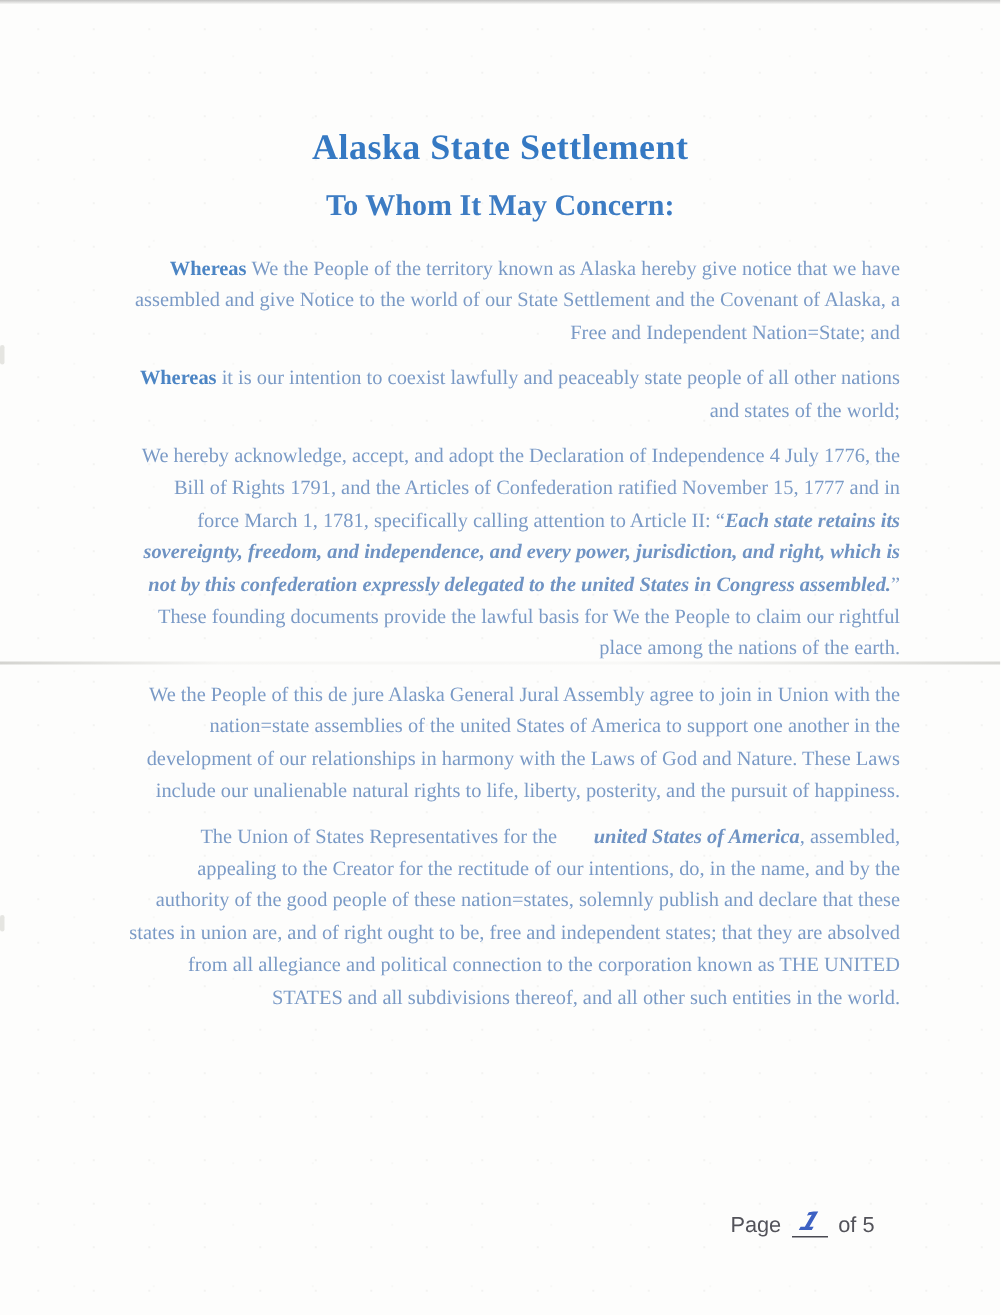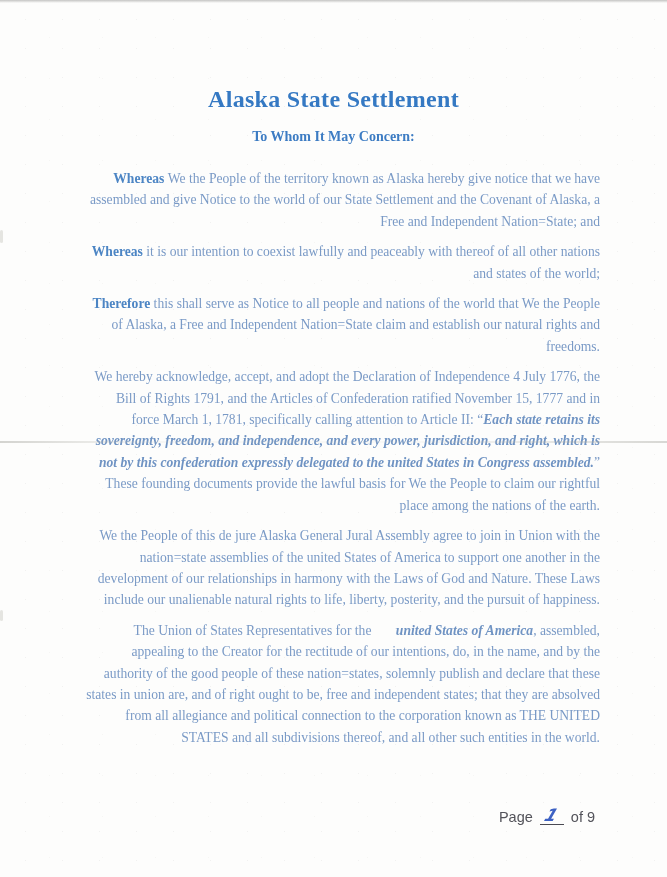--- a/index.html
+++ b/index.html
@@ -54,21 +54,21 @@
     text-align: center;
     font-size: 24px;
     line-height: 29px;
     font-weight: bold;
     color: #3579c3;
     letter-spacing: 0.3px;
   }
   .doc-salutation {
     margin: 13px 0 0 0;
     text-align: center;
-    font-size: 14px;
+    font-size: 20px;
     line-height: 20px;
     font-weight: bold;
     color: #3d7cc3;
   }
   .doc-body {
     margin: 21px 0 0 85px;
     width: 515px;
     font-size: 13.6px;
     line-height: 21.4px;
     color: #7a9ac6;
@@ -88,21 +88,21 @@
   }
   .inline-italic {
     font-style: italic;
     font-weight: bold;
     color: #6f93c3;
     margin-left: 21px;
   }
   .page-footer {
     position: absolute;
     top: 806px;
-    right: 72px;
+    right: 84px;
     font-family: "Liberation Sans", sans-serif;
     font-size: 14.5px;
     color: #53535a;
     display: flex;
     align-items: flex-end;
     gap: 7px;
   }
   .page-number-blank {
     display: inline-block;
     min-width: 20px;
@@ -129,33 +129,32 @@
   <div class="scan-artifact artifact-1"></div>
   <div class="scan-artifact artifact-2"></div>
 
   <h1 class="doc-title">Alaska State Settlement</h1>
   <h2 class="doc-salutation">To Whom It May Concern:</h2>
 
   <div class="doc-body">
 
     <p><span class="lead-word">Whereas </span><span>We the People of the territory known as Alaska hereby give notice that we have assembled and give Notice to the world of our State Settlement and the Covenant of Alaska, a Free and Independent Nation=State; and</span></p>
 
-    <p><span class="lead-word">Whereas </span><span>it is our intention to coexist lawfully and peaceably with thereof of all other nations and states of the world;</span></p>
+    <p><span class="lead-word">Whereas </span><span>it is our intention to coexist lawfully and peaceably state people of all other nations and states of the world;</span></p>
 
-    <p><span class="lead-word">Therefore </span><span>this shall serve as Notice to all people and nations of the world that We the People of Alaska, a Free and Independent Nation=State claim and establish our natural rights and freedoms.</span></p>
 
     <p><span>We hereby acknowledge, accept, and adopt the Declaration of Independence 4 July 1776, the Bill of Rights 1791, and the Articles of Confederation ratified November 15, 1777 and in force March 1, 1781, specifically calling attention to Article II: “</span><span class="quote-italic">Each state retains its sovereignty, freedom, and independence, and every power, jurisdiction, and right, which is not by this confederation expressly delegated to the united States in Congress assembled.</span><span>”  These founding documents provide the lawful basis for We the People to claim our rightful place among the nations of the earth.</span></p>
 
     <p><span>We the People of this de jure Alaska General Jural Assembly agree to join in Union with the nation=state assemblies of the united States of America to support one another in the development of our relationships in harmony with the Laws of God and Nature.  These Laws include our unalienable natural rights to life, liberty, posterity, and the pursuit of happiness.</span></p>
 
     <p><span>The Union of States Representatives for the </span><span class="inline-italic">united States of America</span><span>, assembled, appealing to the Creator for the rectitude of our intentions, do, in the name, and by the authority of the good people of these nation=states, solemnly publish and declare that these states in union are, and of right ought to be, free and independent states; that they are absolved from all allegiance and political connection to the corporation known as THE UNITED STATES and all subdivisions thereof, and all other such entities in the world.</span></p>
 
   </div>
 
   <div class="fold-crease"></div>
 
   <div class="page-footer">
     <span>Page</span>
     <span class="page-number-blank"><span class="handwritten-number">1</span></span>
-    <span>of 9</span>
+    <span>of 5</span>
   </div>
 
 </div>
 
 </body></html>

